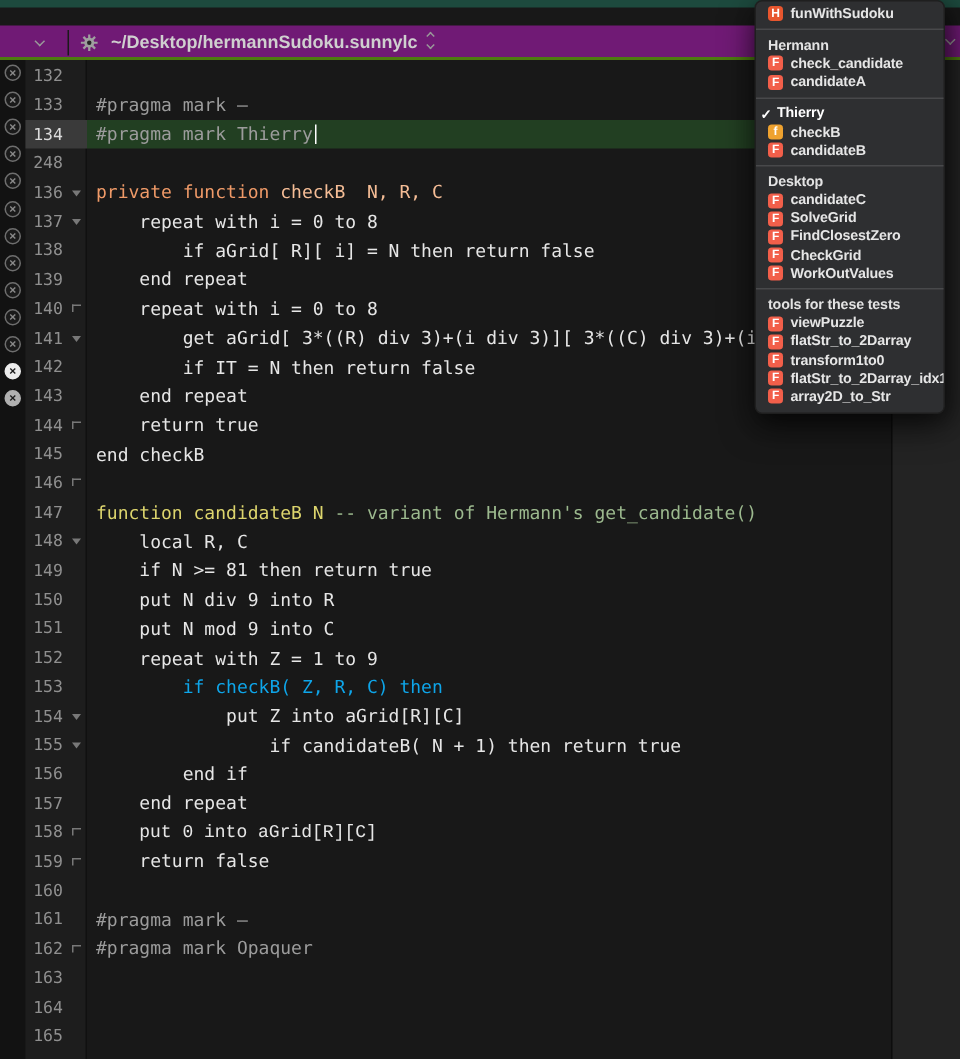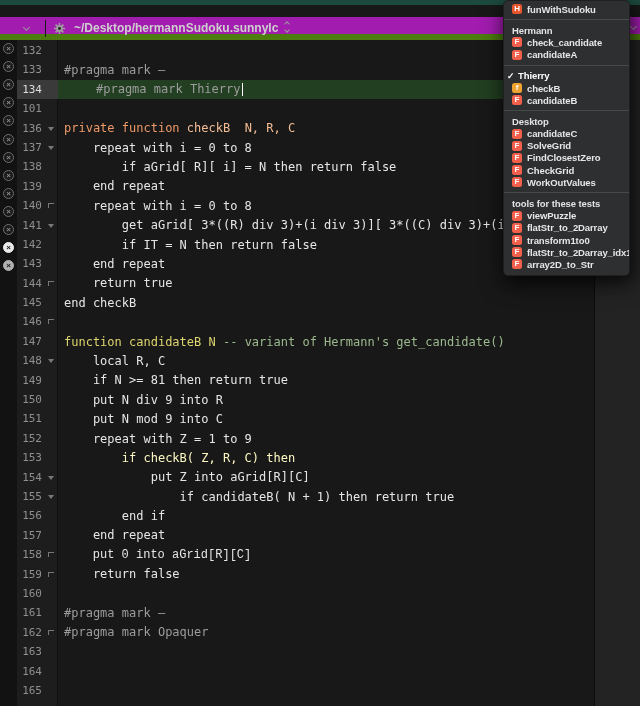--- a/index.html
+++ b/index.html
@@ -6,22 +6,22 @@
   html,body { width:640px; height:706px; overflow:hidden; background:#181818;
               font-family:"Liberation Sans", sans-serif; }
   #stage { position:relative; width:640px; height:706px; overflow:hidden; }
 
   
   .top-strip  { position:absolute; left:0; top:0; width:640px; height:5px; background:#1d4a3e; }
   .titlebar   { position:absolute; left:0; top:5px; width:640px; height:12px; background:#2a2a2a; }
   .title-wrap { position:absolute; left:210px; top:0; height:12px; display:flex; align-items:center; gap:4px; }
   .title-text { font-size:11px; font-weight:700; color:#b4b4b4; white-space:nowrap; }
   .doc-icon   { width:8px; height:10px; display:block; }
-  .pathbar    { position:absolute; left:0; top:17px; width:640px; height:23px; background:#a21caf;
-                border-bottom:6px solid #4d7c0f; }
+  .pathbar    { position:absolute; left:0; top:17px; width:640px; height:23px; background:#701a75;
+                border-bottom:2px solid #4d7c0f; }
   .pathbar-div{ position:absolute; left:45px; top:3px; width:1px; height:17px; background:#1a1a1a; }
   .chev       { display:inline-block; width:5px; height:5px; border-right:1.6px solid #9a9a9a;
                 border-bottom:1.6px solid #9a9a9a; }
   .chev.down  { transform:rotate(45deg); }
   .chev.up    { transform:rotate(-135deg); }
   .pb-collapse{ position:absolute; left:24px; top:8px; }
   .pb-gear    { position:absolute; left:53px; top:5px; width:13px; height:13px; }
   .pb-path    { position:absolute; left:74px; top:4px; font-size:12px; font-weight:700; color:#cfcfcf; white-space:nowrap; }
   .pb-stepper { position:absolute; top:5px; display:flex; flex-direction:column; gap:2px; align-items:center; }
   .pb-stepper .chev { width:4px; height:4px; }
@@ -128,21 +128,21 @@
         <div class="g-row">
           <span class="g-num">132</span>
         </div>
         <div class="g-row">
           <span class="g-num">133</span>
         </div>
         <div class="g-row cur">
           <span class="g-num">134</span>
         </div>
         <div class="g-row">
-          <span class="g-num">101</span>
+          <span class="g-num">248</span>
         </div>
         <div class="g-row">
           <span class="g-num">136</span>
           <i class="fold-start"></i>
         </div>
         <div class="g-row">
           <span class="g-num">137</span>
           <i class="fold-start"></i>
         </div>
         <div class="g-row">
@@ -242,21 +242,21 @@
       </div>
   </div>
 
   <div class="code-pane">
     <div class="c-rows" id="c-rows">
         <div class="c-row"></div>
         <div class="c-row">
           <span style="color: rgb(156, 156, 156);">#pragma mark —</span>
         </div>
         <div class="c-row cur">
-          <span style="color: rgb(156, 156, 156); margin-left: 32px;">#pragma mark Thierry</span>
+          <span style="color: rgb(156, 156, 156);">#pragma mark Thierry</span>
           <i class="caret"></i>
         </div>
         <div class="c-row"></div>
         <div class="c-row">
           <span style="color: rgb(239, 154, 104);">private function </span>
           <span style="color: rgb(245, 189, 150);">checkB  N, R, C</span>
         </div>
         <div class="c-row">
           <span style="color: rgb(230, 230, 230);">    repeat with i = 0 to 8</span>
         </div>
@@ -298,21 +298,21 @@
         <div class="c-row">
           <span style="color: rgb(230, 230, 230);">    put N div 9 into R</span>
         </div>
         <div class="c-row">
           <span style="color: rgb(230, 230, 230);">    put N mod 9 into C</span>
         </div>
         <div class="c-row">
           <span style="color: rgb(230, 230, 230);">    repeat with Z = 1 to 9</span>
         </div>
         <div class="c-row">
-          <span style="color: #fef9c3; text-align: center;">        if checkB( Z, R, C) then</span>
+          <span style="color: #0ea5e9; text-align: center;">        if checkB( Z, R, C) then</span>
         </div>
         <div class="c-row">
           <span style="color: rgb(230, 230, 230);">            put Z into aGrid[R][C]</span>
         </div>
         <div class="c-row">
           <span style="color: rgb(230, 230, 230);">                if candidateB( N + 1) then return true</span>
         </div>
         <div class="c-row">
           <span style="color: rgb(230, 230, 230);">        end if</span>
         </div>

